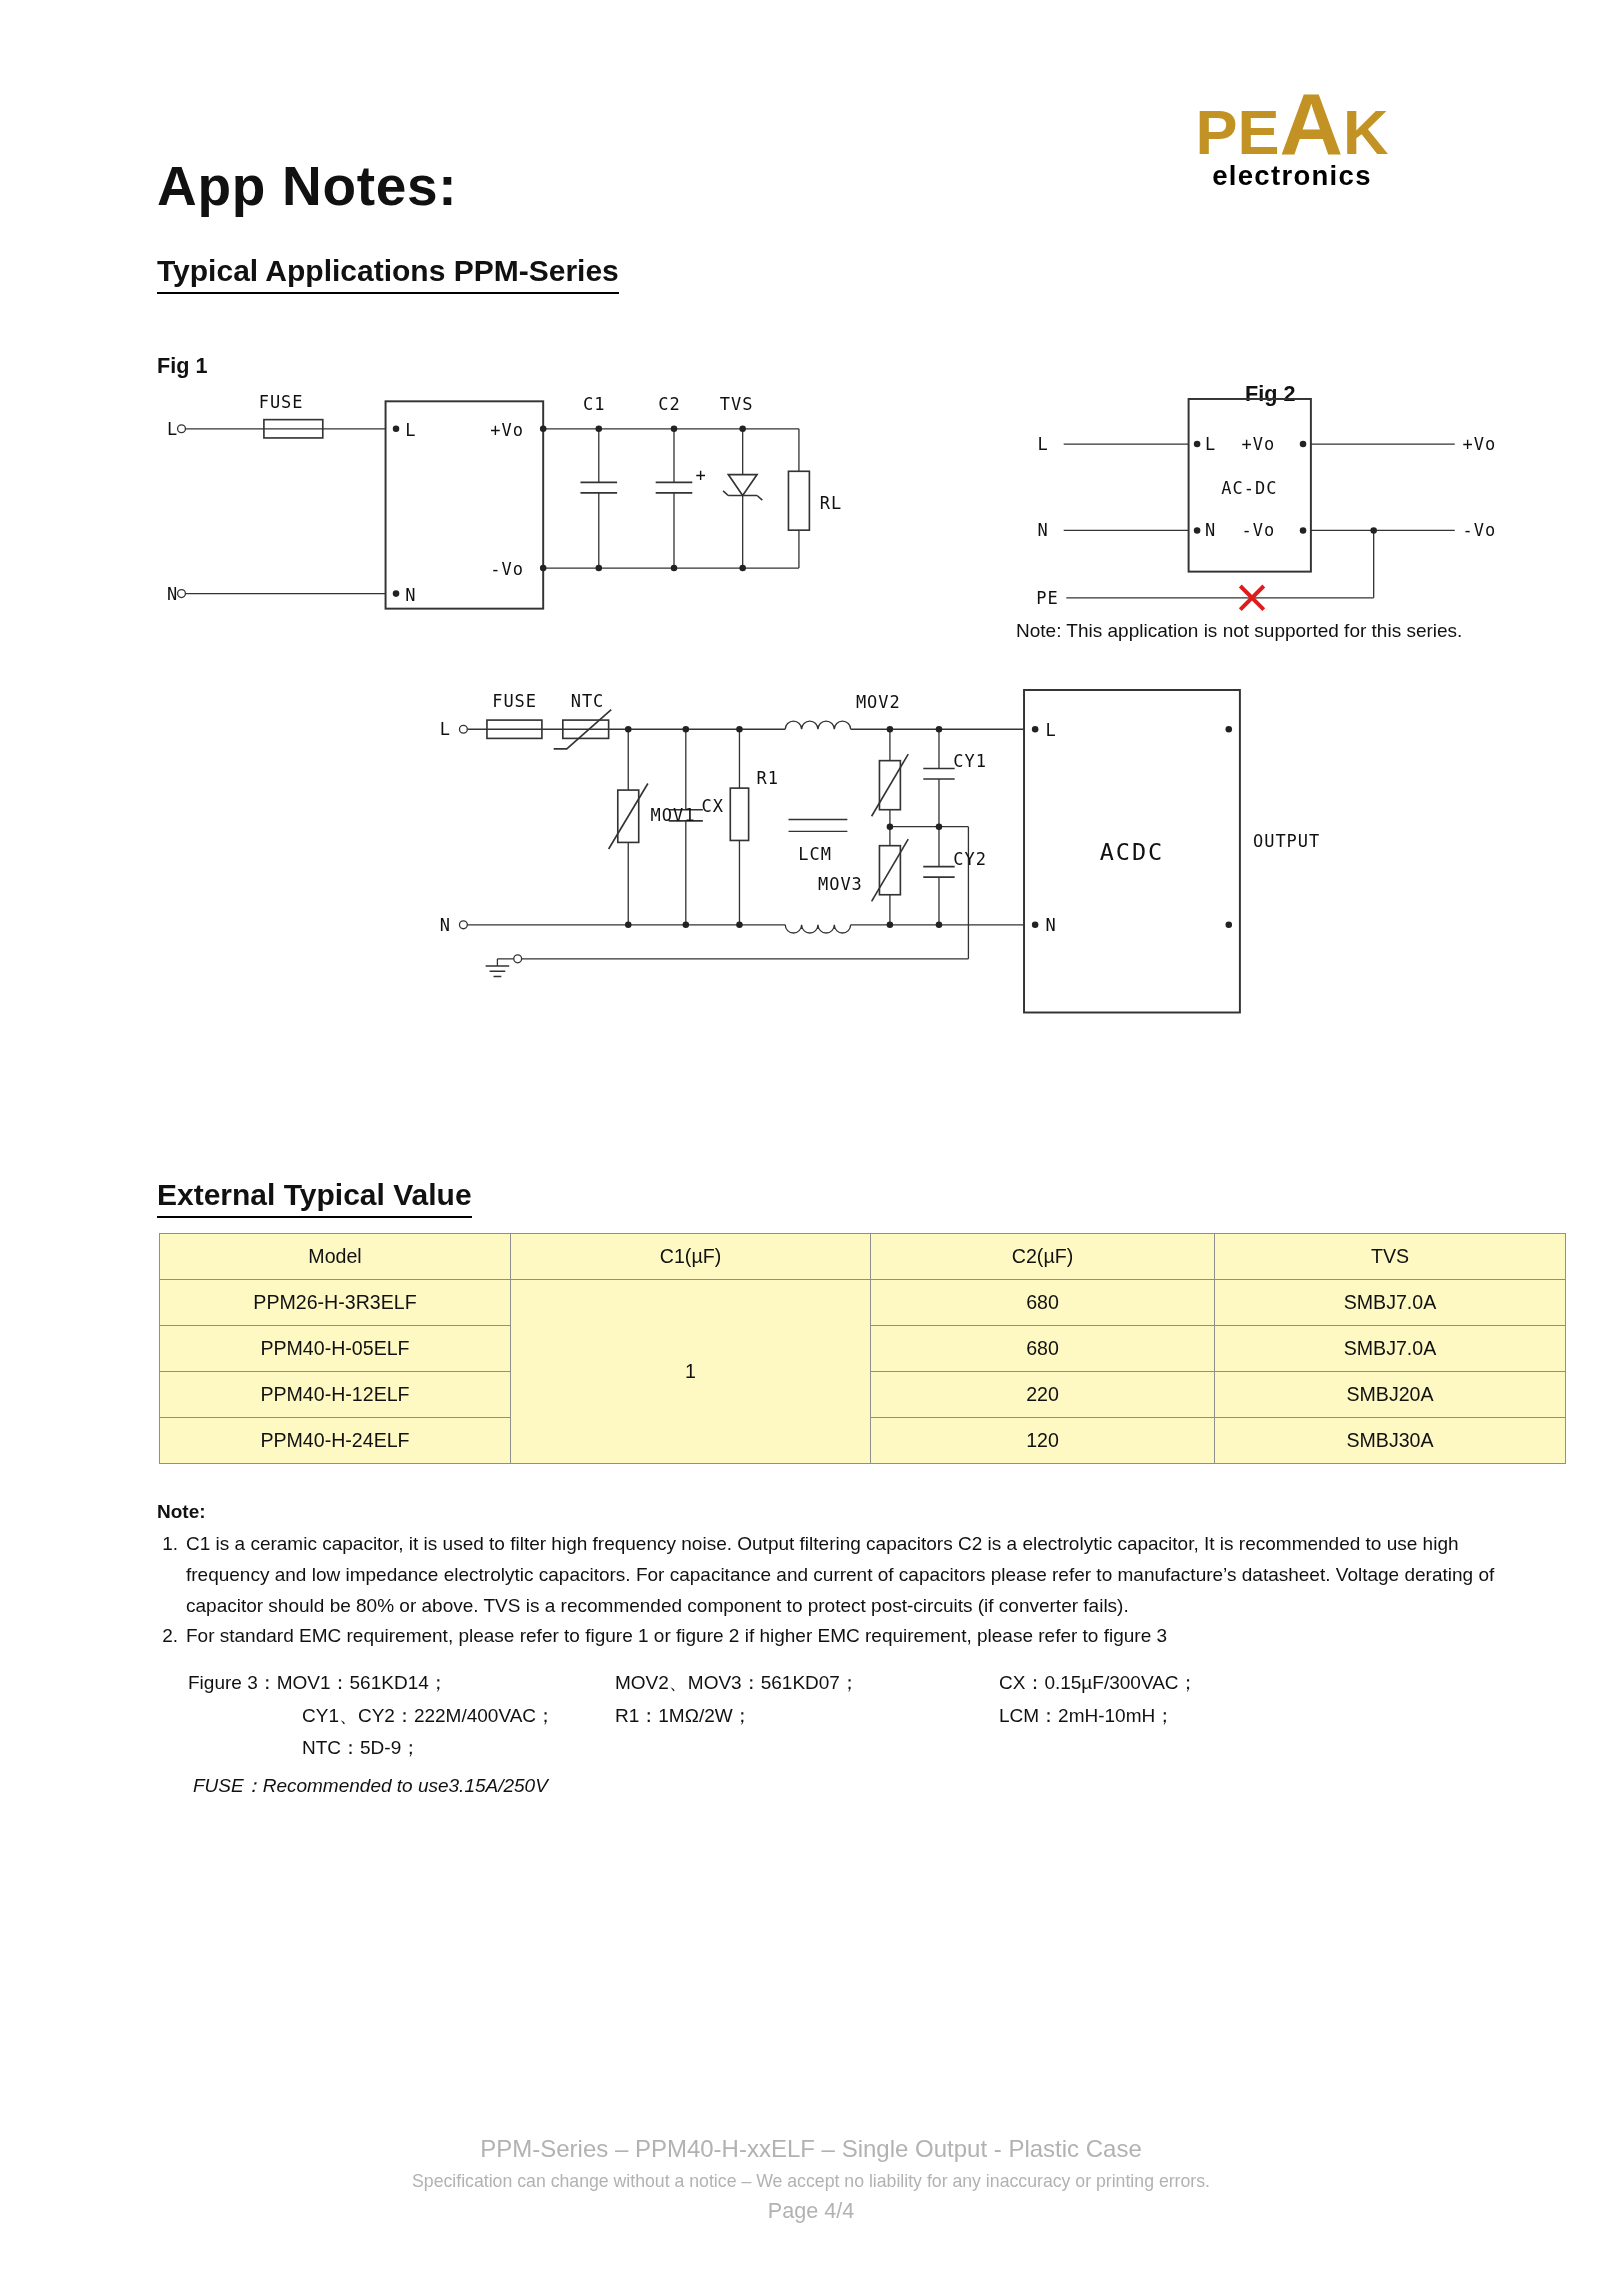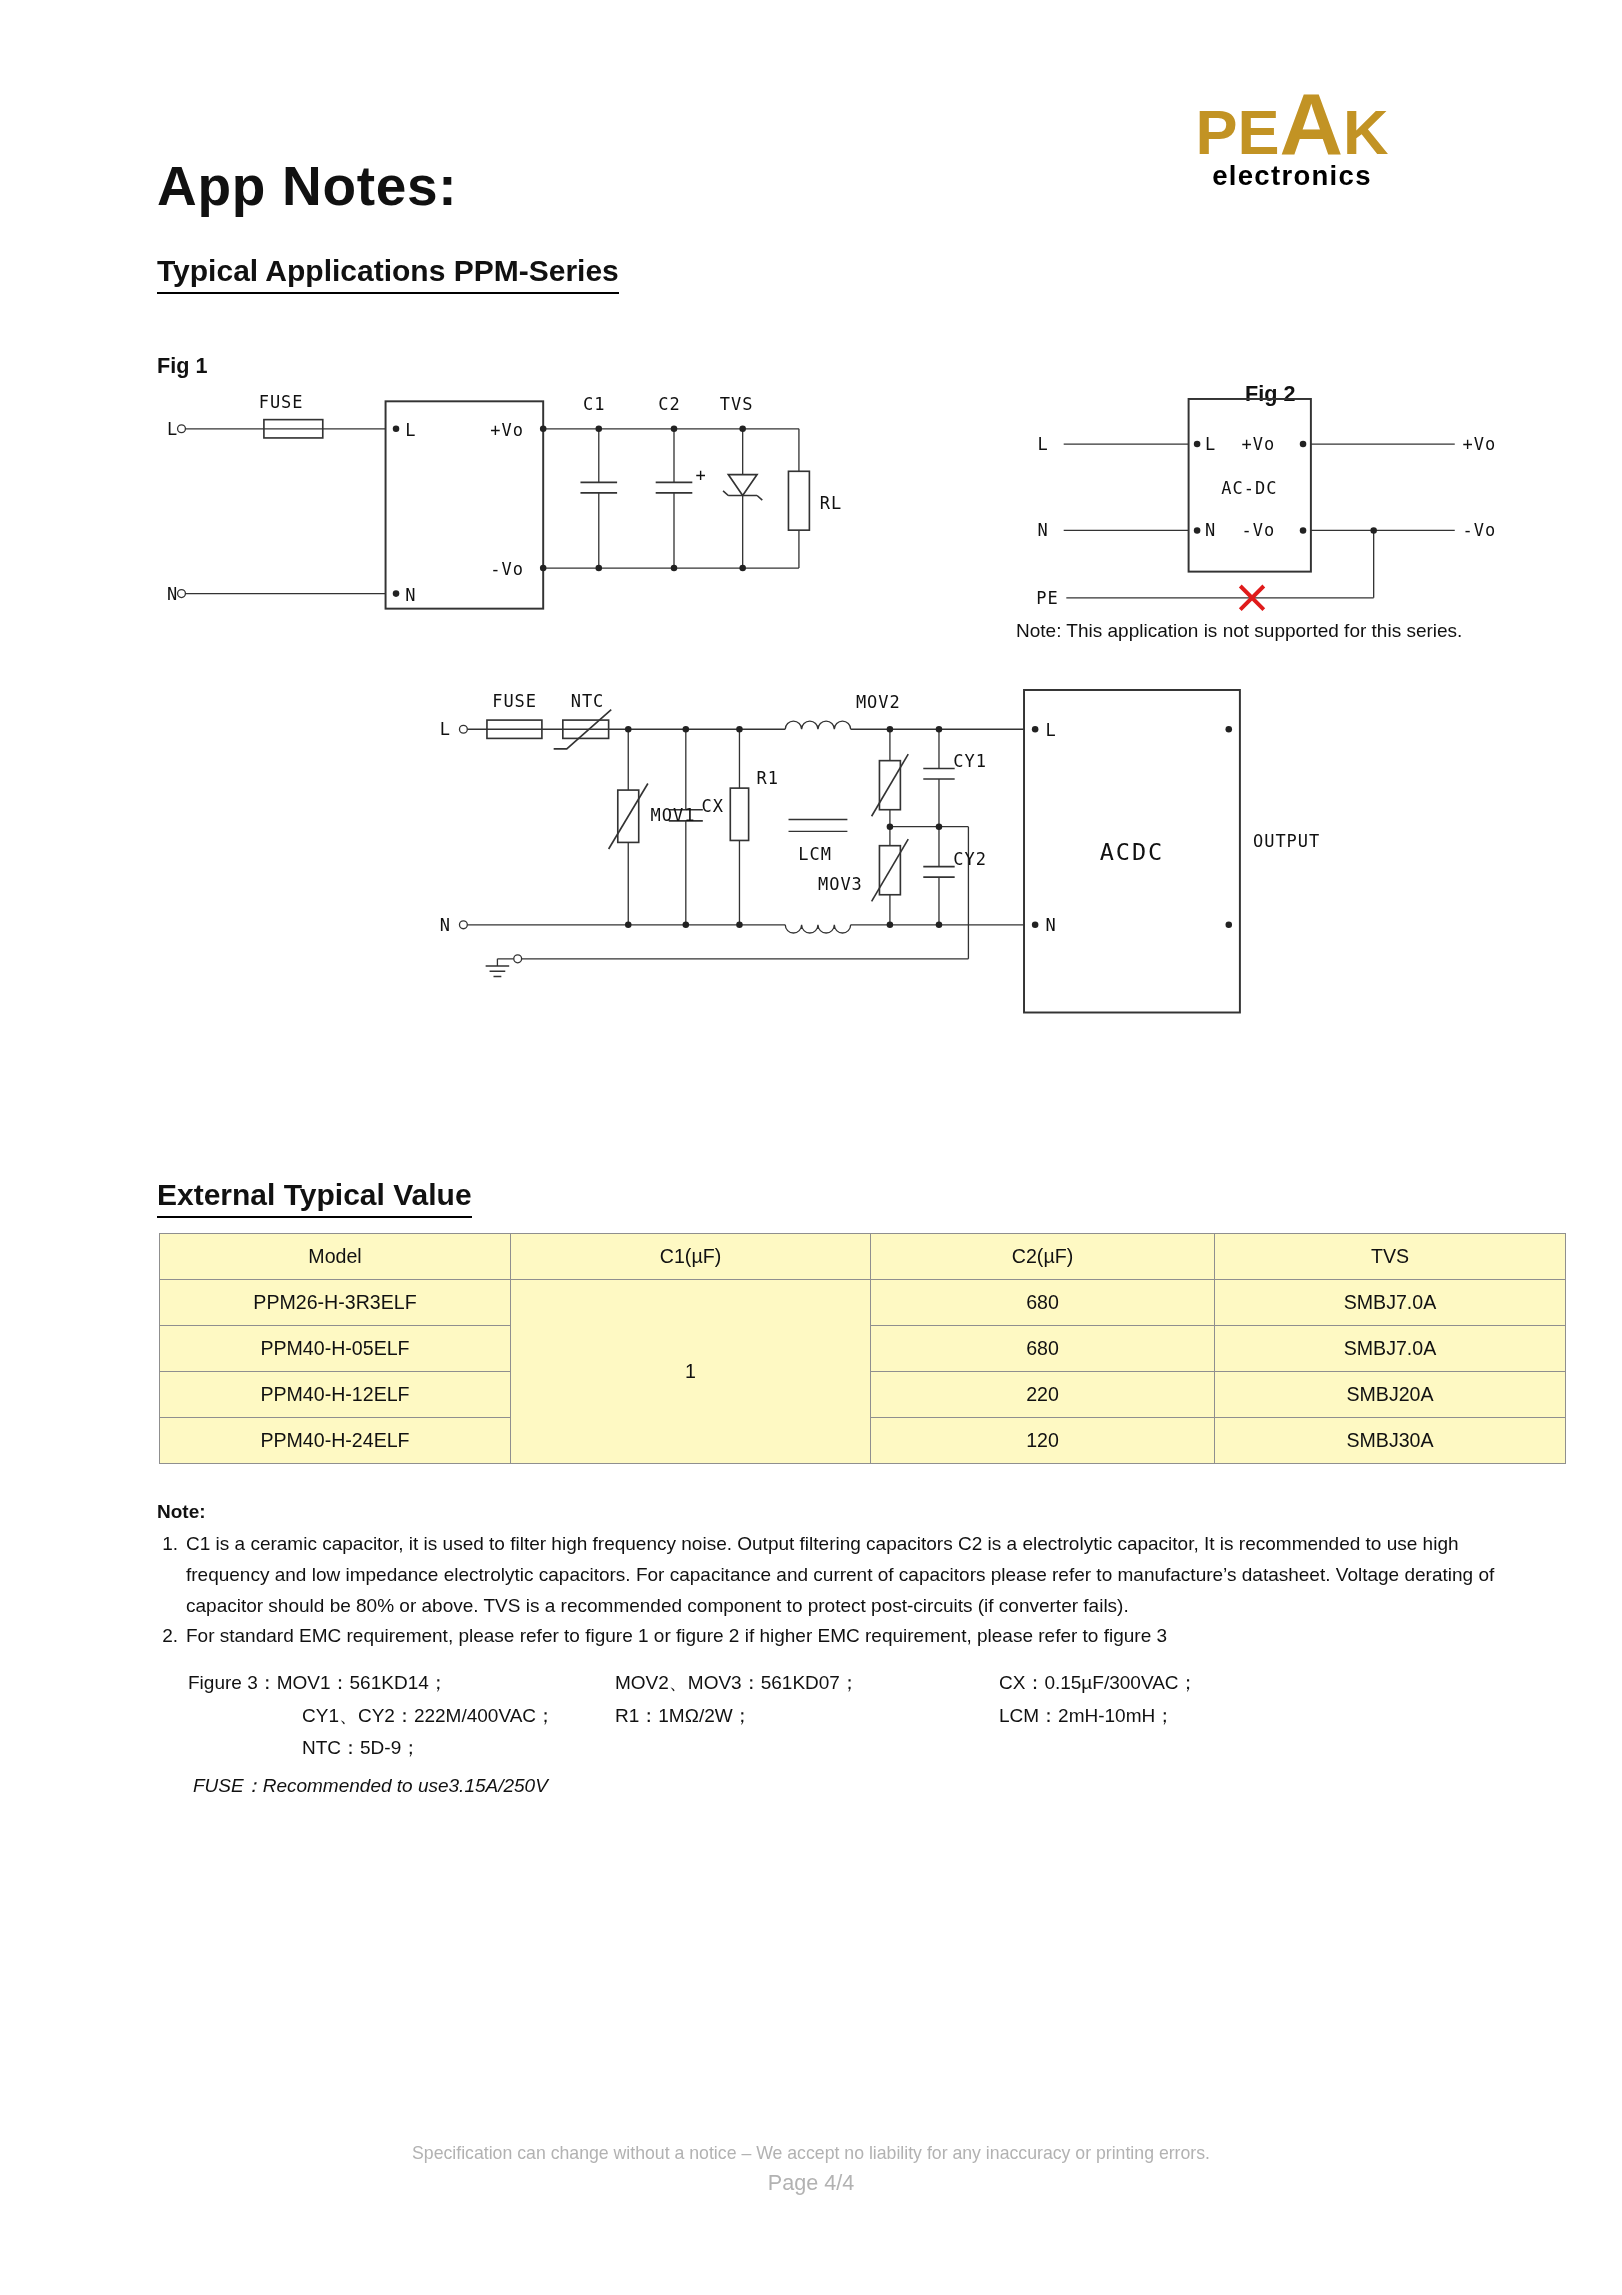--- a/index.html
+++ b/index.html
@@ -302,18 +302,19 @@
       <span style="left:842px; top:0px;">CX：0.15µF/300VAC；</span>
       <span style="left:145px;  top:33px;">CY1、CY2：222M/400VAC；</span>
       <span style="left:458px;  top:33px;">R1：1MΩ/2W；</span>
       <span style="left:842px; top:33px;text-align:right;">LCM：2mH-10mH；</span>
       <span style="left:145px;  top:65px;">NTC：5D-9；</span>
       <span style="left:36px;   top:103px;font-style:italic;">FUSE：Recommended to use3.15A/250V</span>
     </div>
   </div>
 
   <div class="abs footer" style="top:2135px;">
+    <div class="f1">PPM-Series – PPM40-H-xxELF – Single Output - Plastic Case</div>
     <div class="f2">Specification can change without a notice – We accept no liability for any inaccuracy or printing errors.</div>
     <div class="f3">Page 4/4</div>
   </div>
 
 </div>
 
 
 </body></html>

